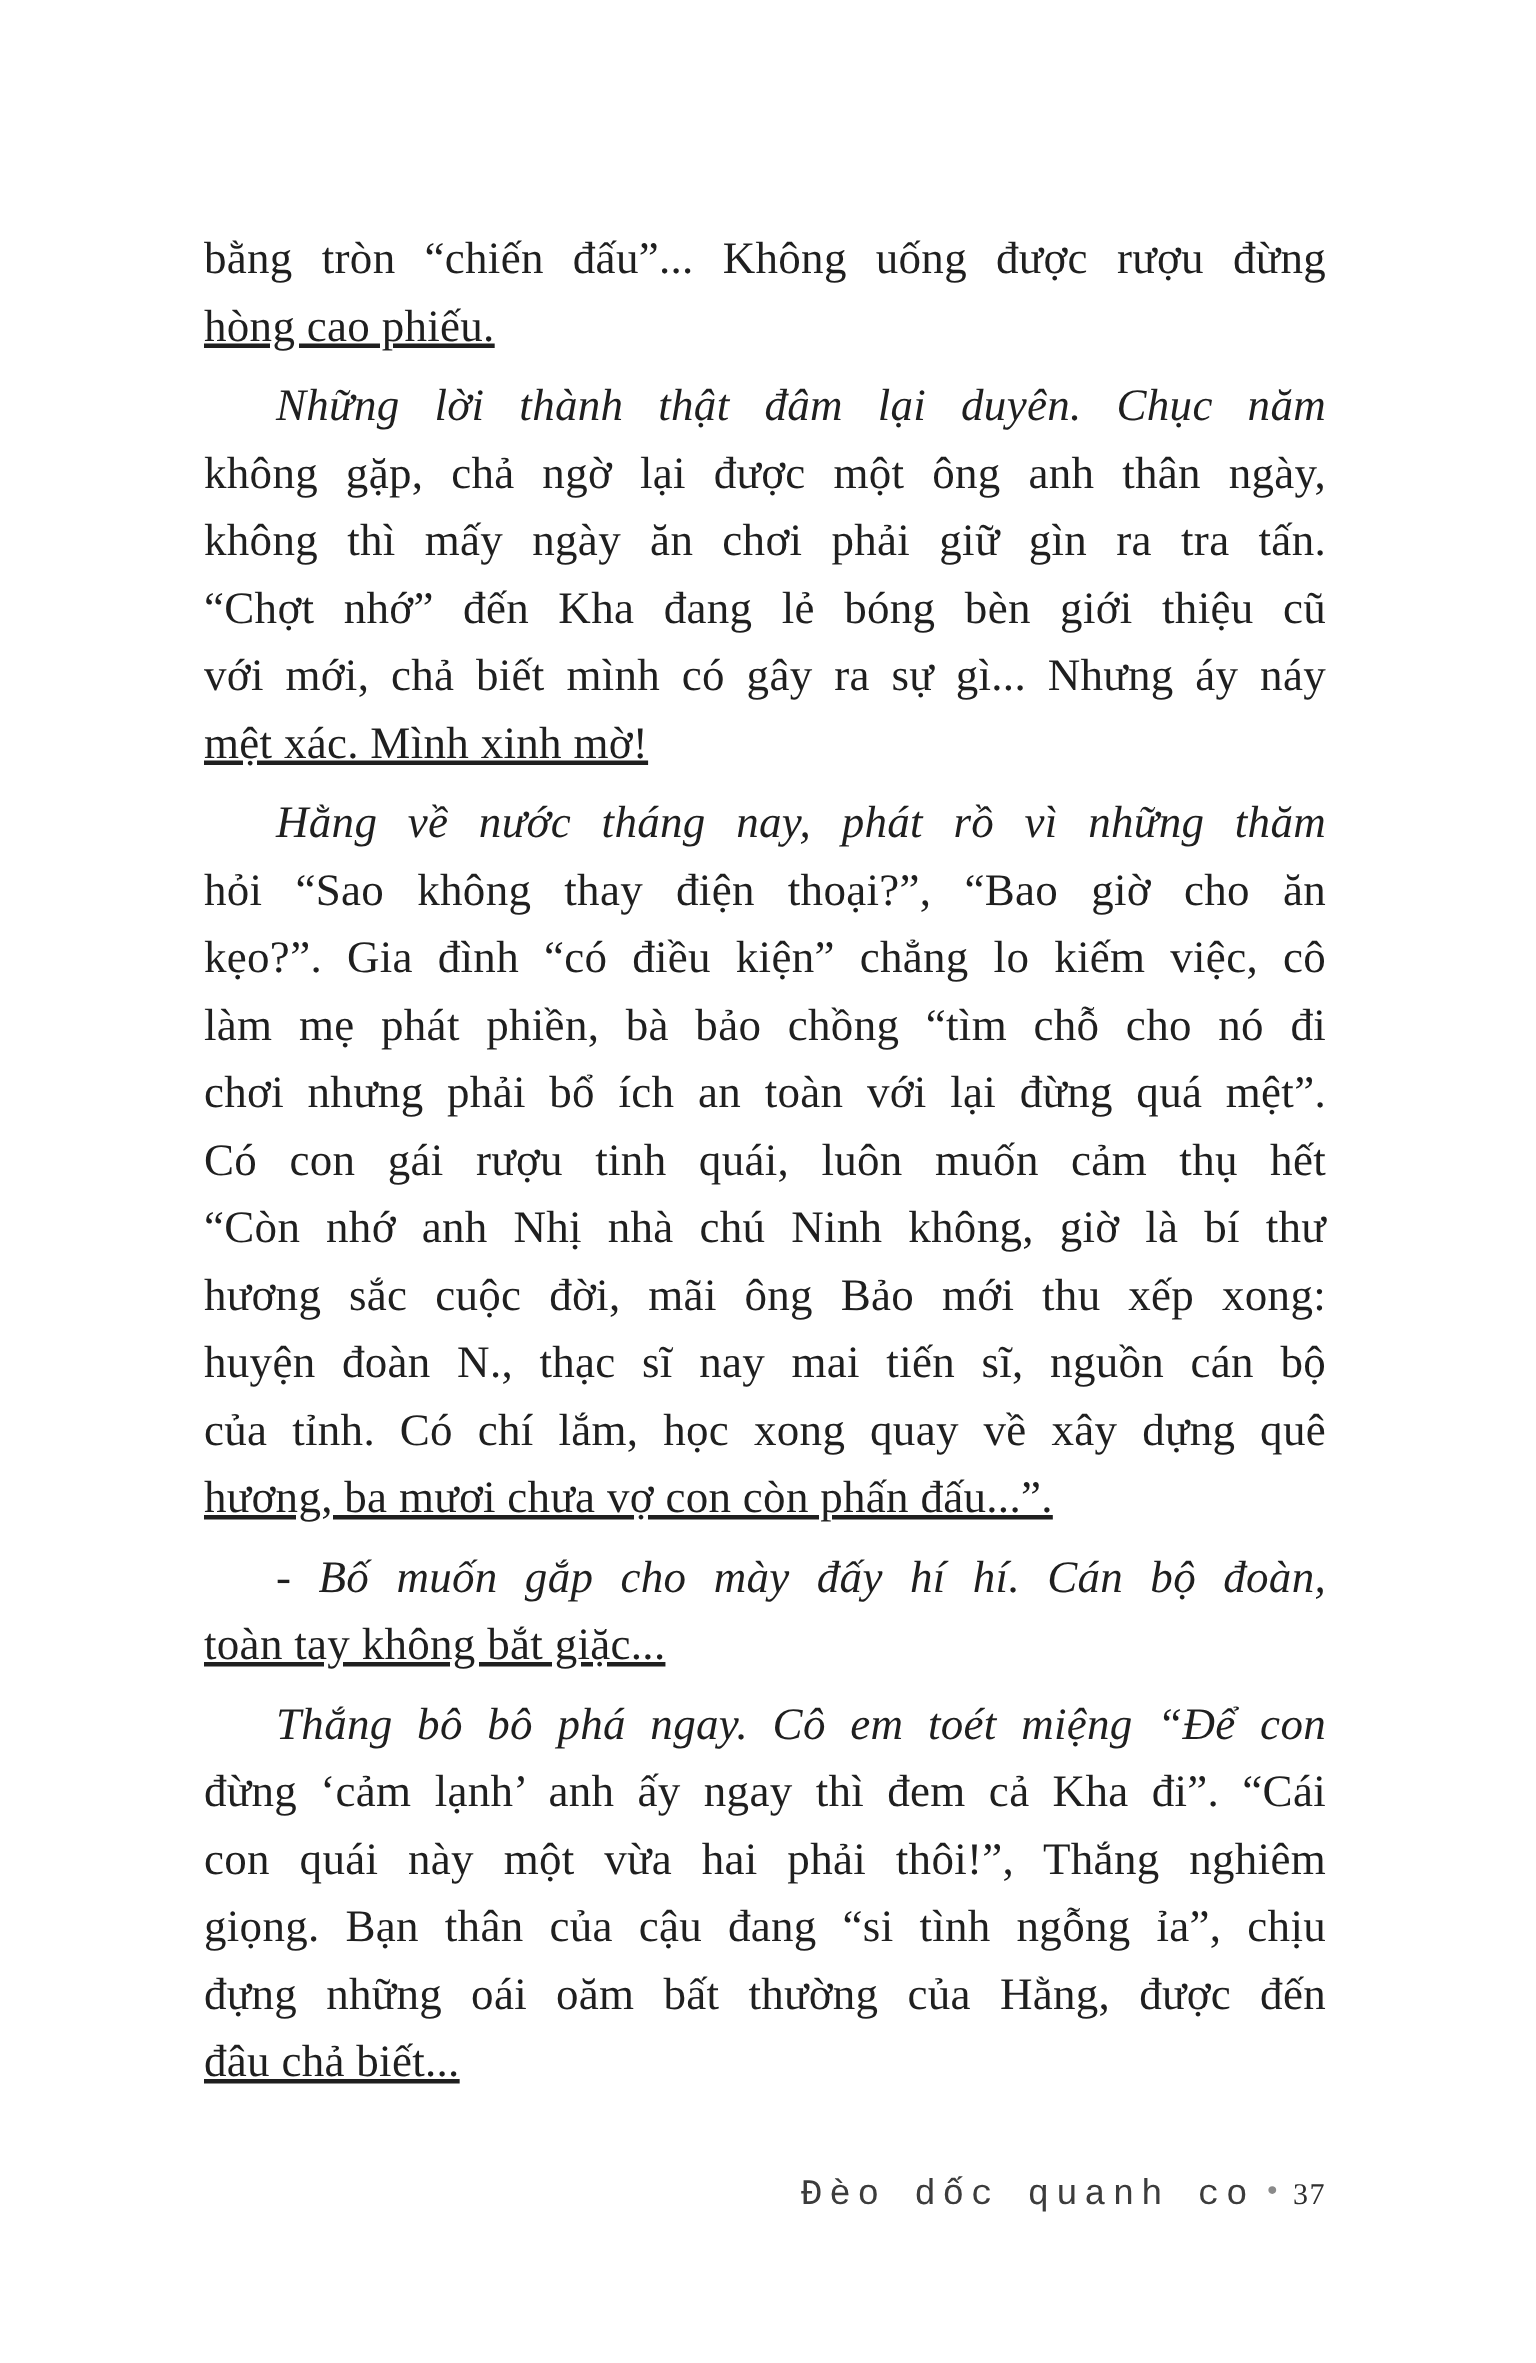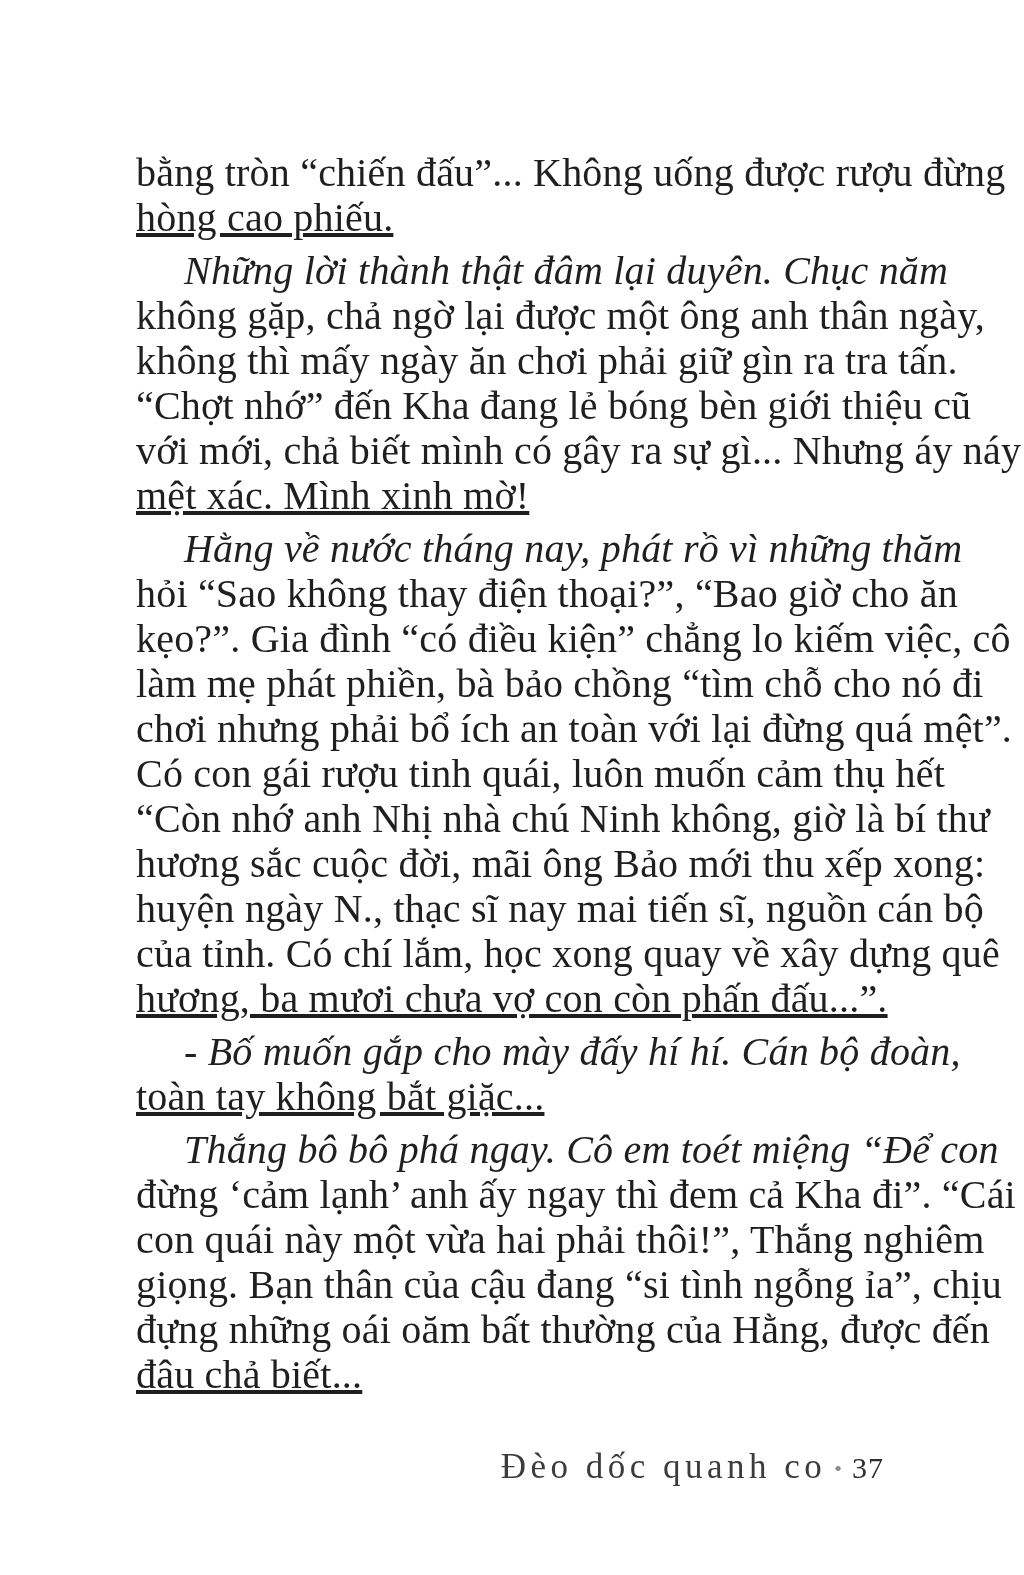--- a/index.html
+++ b/index.html
@@ -23,21 +23,21 @@
   .text-block {
     width: 748px;
   }
   .para {
     margin: 0;
   }
   .para + .para {
     margin-top: 8px;
   }
   .line {
-    font-size: 40px;
+    font-size: 30px;
     line-height: 45px;
     height: 45px;
     white-space: nowrap;
     text-align: justify;
     text-align-last: justify;
     letter-spacing: 0.2px;
   }
   .line.last {
     text-align-last: left;
     text-decoration: underline;
@@ -47,32 +47,33 @@
     font-style: italic;
   }
   .footer {
     width: 748px;
     margin-top: 50px;
     text-align: right;
     color: #3c3c3c;
     white-space: nowrap;
   }
   .running-title {
-    font-size: 35px;
+    font-size: 24px;
     letter-spacing: 4.5px;
+    font-family: Liberation Mono, monospace;
   }
   .sep-dot {
     display: inline-block;
     margin: 0 10px 0 8px;
     font-size: 22px;
     color: #8a8a8a;
     vertical-align: 2px;
   }
   .page-number {
-    font-size: 30px;
+    font-size: 20px;
     letter-spacing: 1px;
     color: #2e2e2e;
   }
 </style>
 </head>
 <body style="background: rgb(255, 255, 255); color: rgb(31, 31, 31);">
 
 <main class="page">
   <section class="text-block" id="text-block">
       <div class="para">
@@ -89,21 +90,21 @@
       </div>
       <div class="para">
         <div class="line indent">Hằng về nước tháng nay, phát rồ vì những thăm</div>
         <div class="line">hỏi “Sao không thay điện thoại?”, “Bao giờ cho ăn</div>
         <div class="line">kẹo?”. Gia đình “có điều kiện” chẳng lo kiếm việc, cô</div>
         <div class="line">làm mẹ phát phiền, bà bảo chồng “tìm chỗ cho nó đi</div>
         <div class="line">chơi nhưng phải bổ ích an toàn với lại đừng quá mệt”.</div>
         <div class="line">Có con gái rượu tinh quái, luôn muốn cảm thụ hết</div>
         <div class="line">“Còn nhớ anh Nhị nhà chú Ninh không, giờ là bí thư</div>
         <div class="line">hương sắc cuộc đời, mãi ông Bảo mới thu xếp xong:</div>
-        <div class="line">huyện ngày N., thạc sĩ nay mai tiến sĩ, nguồn cán bộ</div>
+        <div class="line">huyện đoàn N., thạc sĩ nay mai tiến sĩ, nguồn cán bộ</div>
         <div class="line">của tỉnh. Có chí lắm, học xong quay về xây dựng quê</div>
         <div class="line last">hương, ba mươi chưa vợ con còn phấn đấu...”.</div>
       </div>
       <div class="para">
         <div class="line indent">- Bố muốn gắp cho mày đấy hí hí. Cán bộ đoàn,</div>
         <div class="line last">toàn tay không bắt giặc...</div>
       </div>
       <div class="para">
         <div class="line indent">Thắng bô bô phá ngay. Cô em toét miệng “Để con</div>
         <div class="line">đừng ‘cảm lạnh’ anh ấy ngay thì đem cả Kha đi”. “Cái</div>

